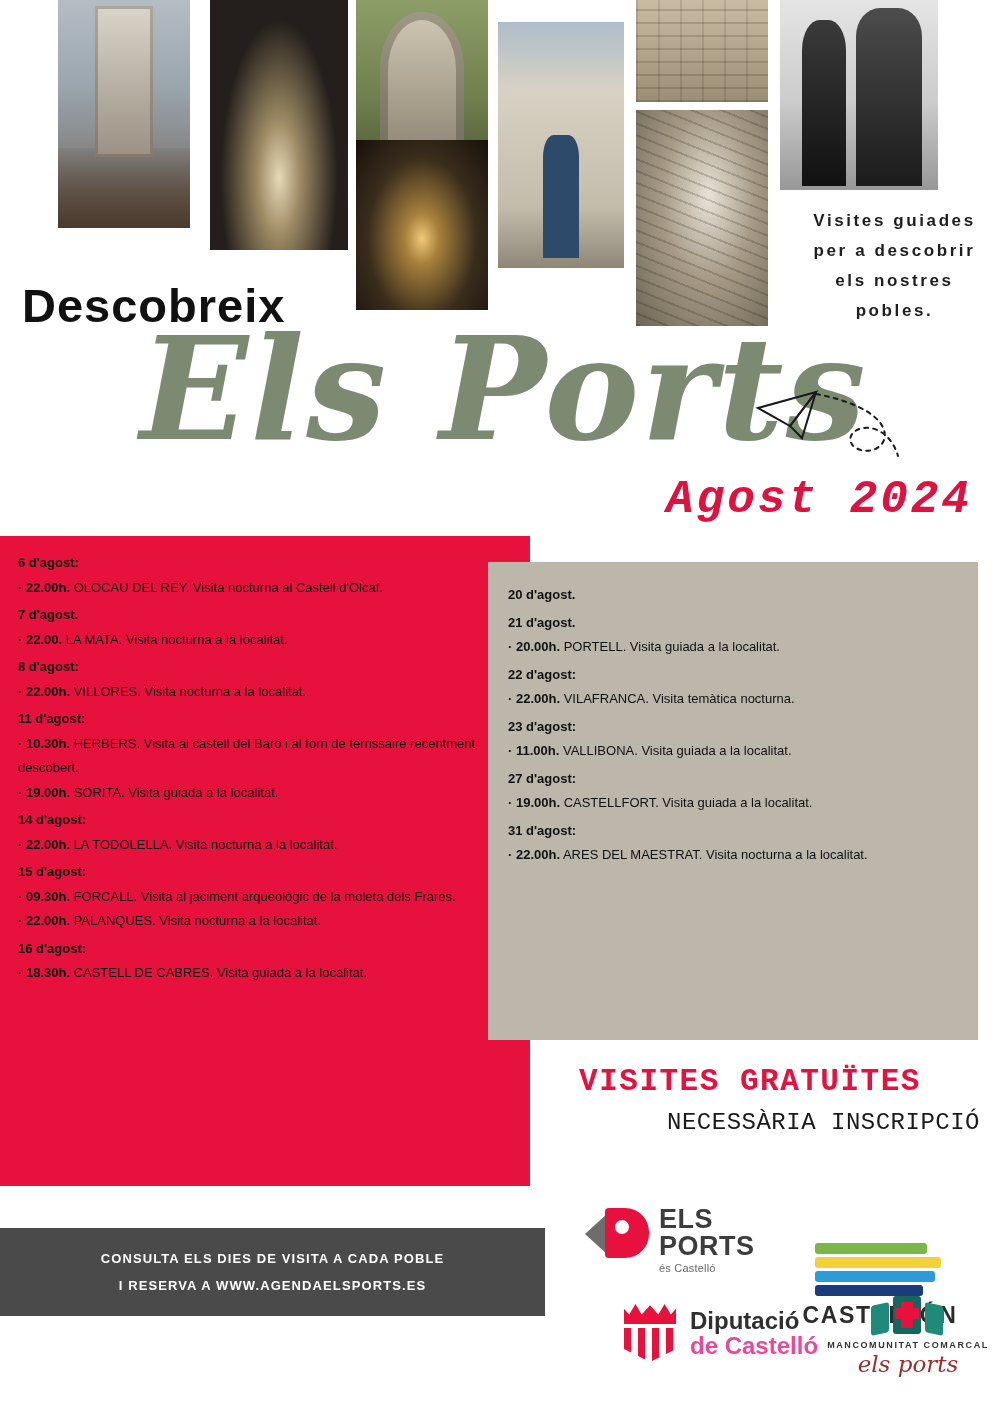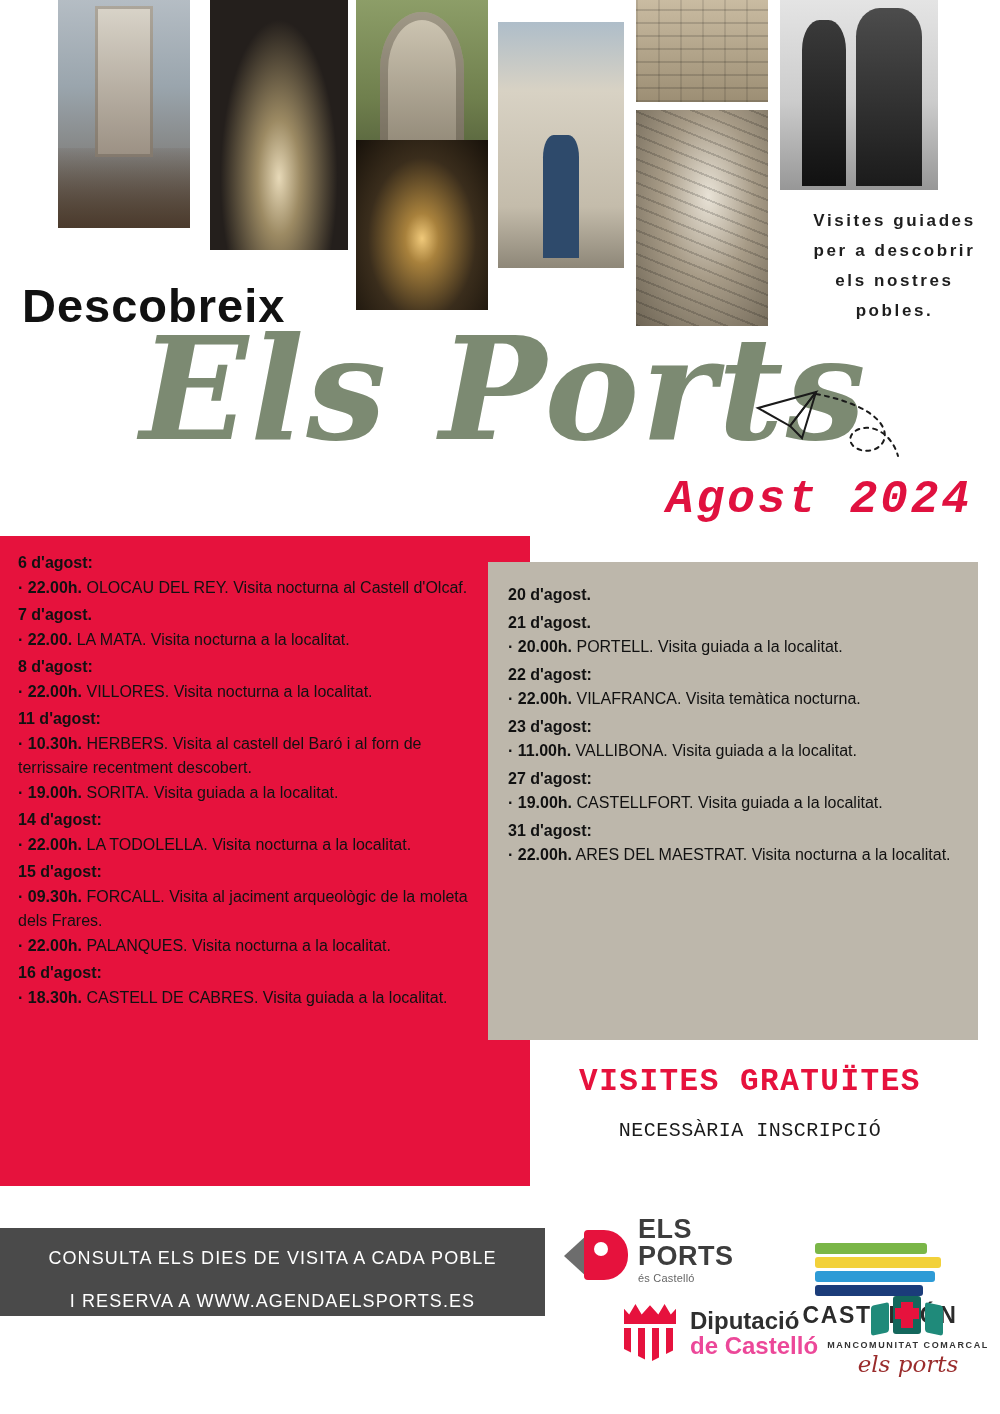--- a/index.html
+++ b/index.html
@@ -184,21 +184,21 @@
   .grey-panel {
     position: absolute;
     left: 488px; top: 562px;
     width: 490px;
     height: 478px;
     background: #bdb7ab;
   }
 
   .list {
     position: absolute;
-    font-size: 16px;
+    font-size: 13px;
     line-height: 24.5px;
     color: #111;
   }
   .list-left  { left: 18px;  top: 548px; width: 470px; }
   .list-right { left: 508px; top: 580px; width: 452px; }
   .list .day {
     font-weight: 700;
     margin-top: 3px;
   }
   .list .entry {
@@ -214,55 +214,55 @@
     text-align: center;
     font-family: Liberation Mono, monospace;
   }
   .free-title {
     font-size: 31px;
     font-weight: 800;
     letter-spacing: 1.5px;
     color: #e6123d;
   }
   .free-sub {
-    font-size: 20px;
+    font-size: 24px;
     font-weight: 400;
     letter-spacing: .5px;
     color: #1a1a1a;
-    margin-top: 20px;
+    margin-top: 10px;
+    text-align: right;
   }
 
   
   .bottom-bar {
     position: absolute;
     left: 0; top: 1228px;
     width: 545px;
     height: 88px;
     background: #4a4a4a;
     color: #fff;
     display: flex;
     align-items: center;
     justify-content: center;
     text-align: center;
   }
   .bottom-bar span {
-    font-size: 18px;
-    font-weight: 400;
+    font-size: 13px;
+    font-weight: 700;
     letter-spacing: 1.1px;
     line-height: 27px;
     display: block;
-    margin-top: 16px;
   }
 
   
   .logos { position: absolute; left: 545px; top: 1190px; width: 455px; height: 224px; }
 
   .logo { position: absolute; }
 
-  .logo-elsports { left: 19px; top: 16px; width: 200px; height: 78px; display:flex; align-items:flex-end; }
+  .logo-elsports { left: 40px; top: 16px; width: 200px; height: 78px; display:flex; align-items:flex-start; }
   .ep-mark { width: 64px; height: 56px; position: relative; margin-right: 10px;}
   .ep-mark .tri {
     position:absolute; left: 0; top: 6px;
     width: 0; height: 0;
     border-top: 22px solid transparent;
     border-bottom: 22px solid transparent;
     border-right: 24px solid #6d6d6d;
   }
   .ep-mark .blob {
     position:absolute; left: 20px; top: 2px;

